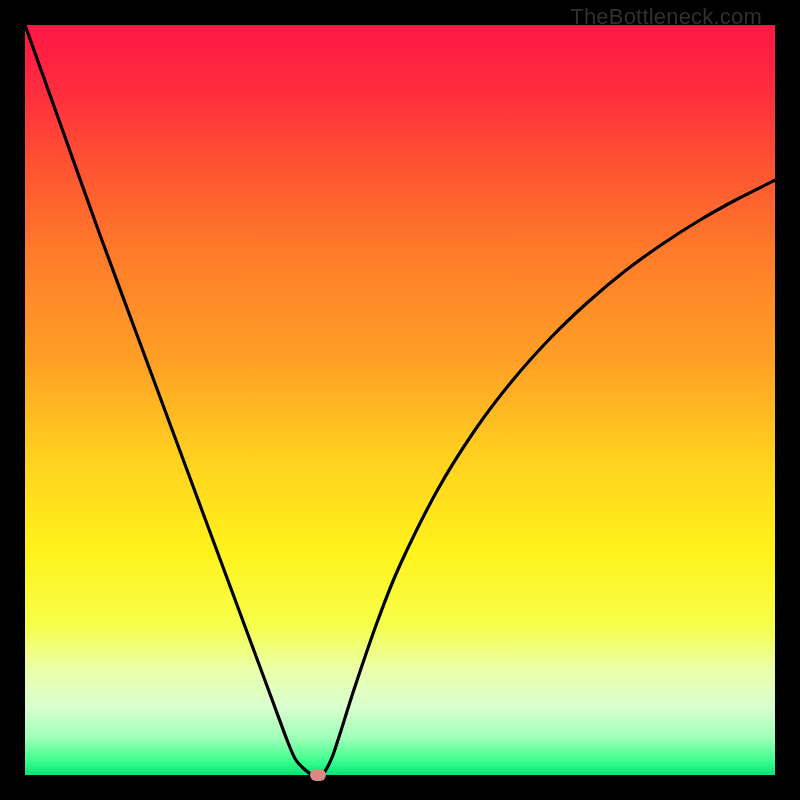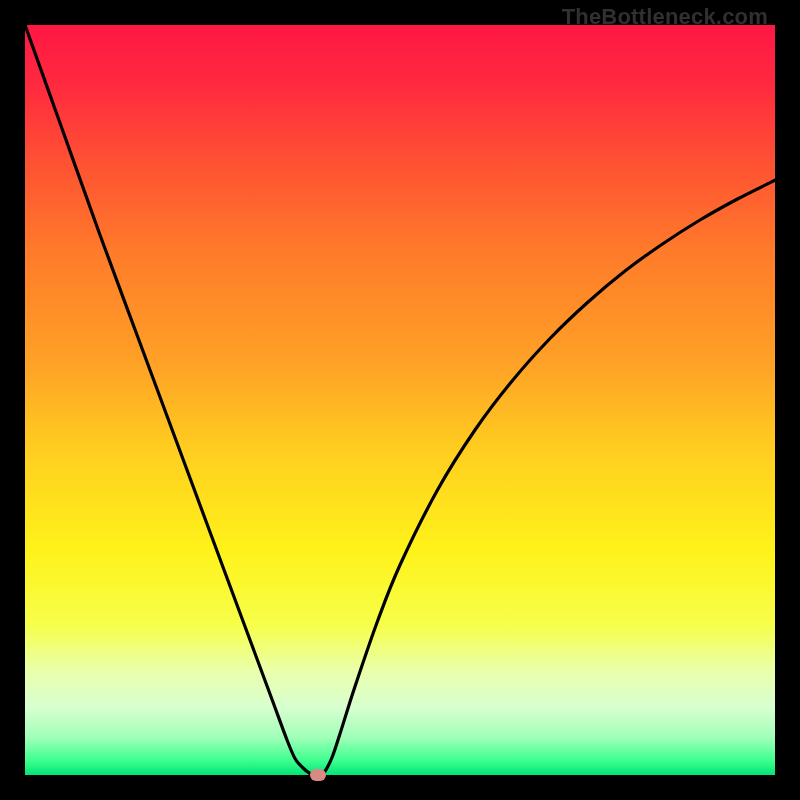--- a/index.html
+++ b/index.html
@@ -29,25 +29,25 @@
     position: absolute;
     left: 0;
     top: 0;
     width: 750px;
     height: 750px;
     pointer-events: none;
   }
   .watermark {
     position: absolute;
     top: 4px;
-    right: 32px;
+    right: 38px;
     color: #4a4a4a;
     opacity: 0.65;
     font-size: 22px;
-    font-weight: 700;
+    font-weight: 400;
     letter-spacing: 0.2px;
     -webkit-user-select: none;
     user-select: none;
   }
   .marker {
     position: absolute;
     width: 16px;
     height: 12px;
     background: #d98a82;
     border-radius: 6px;

